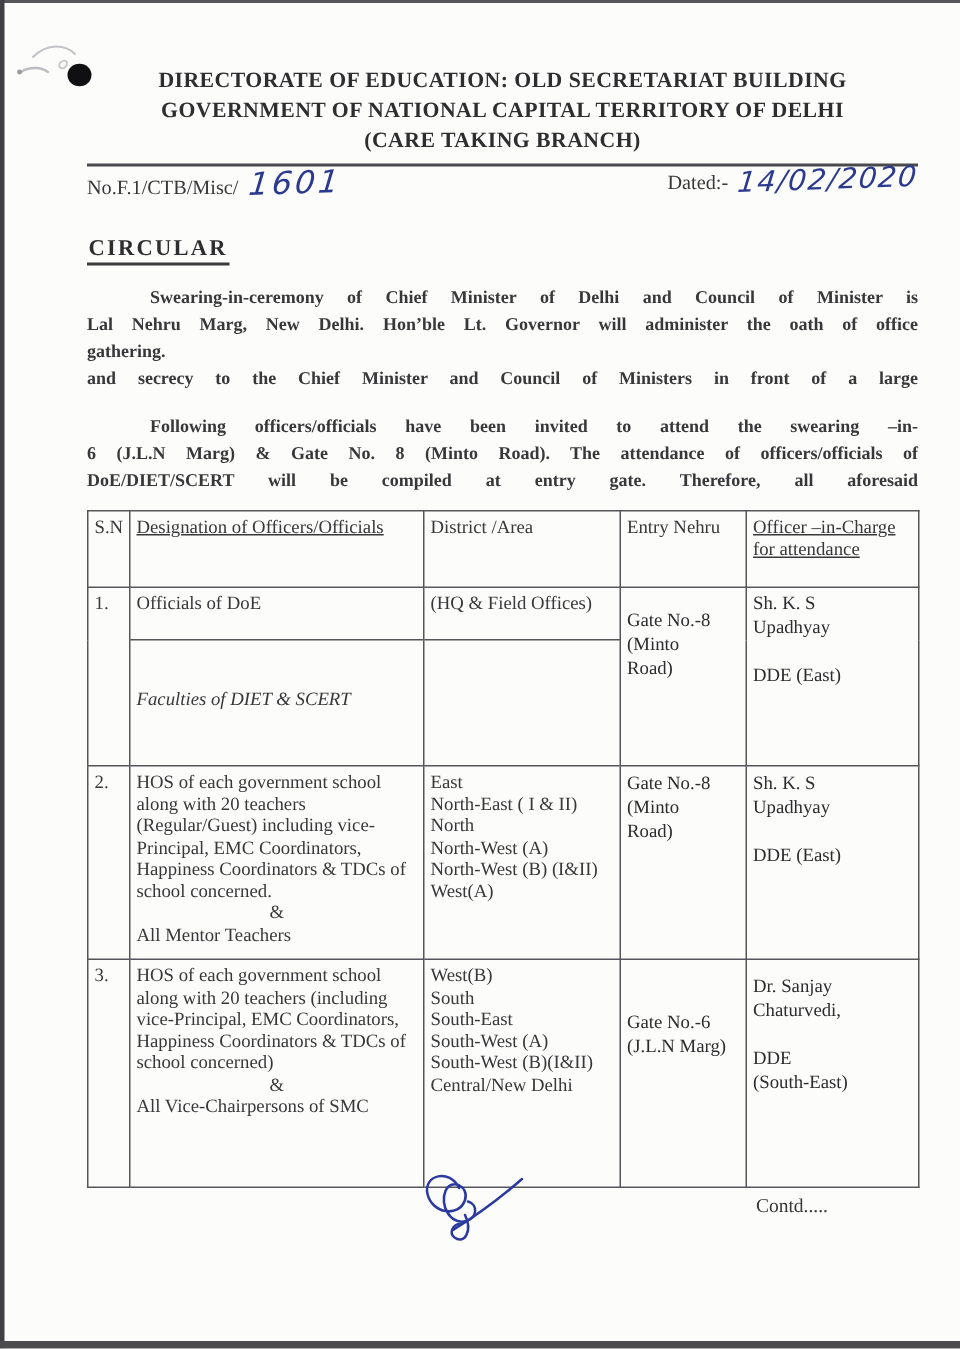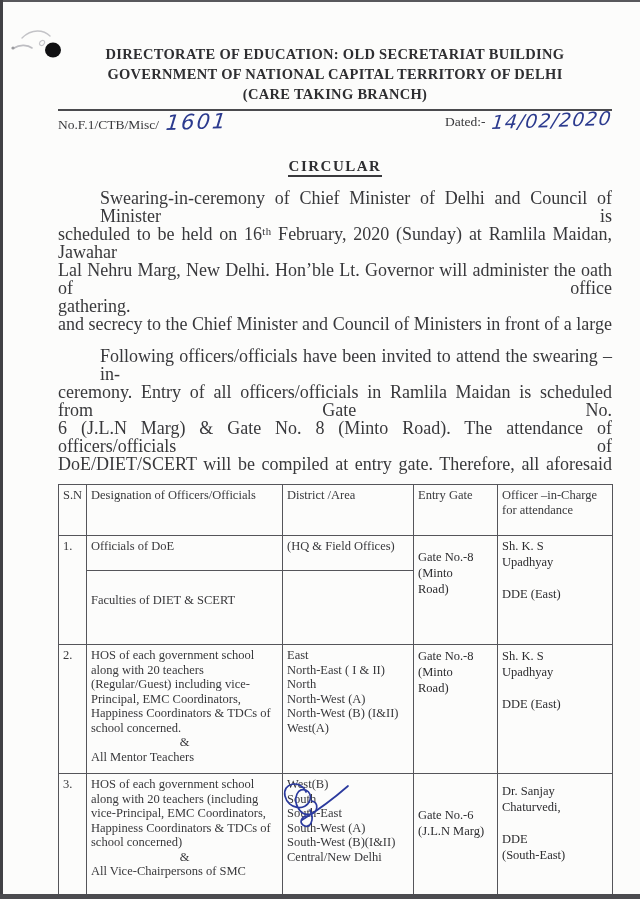--- a/index.html
+++ b/index.html
@@ -32,48 +32,48 @@
     font-style:italic;
     color:#2b3a8e;
     display:inline-block;
     transform:skewX(-8deg) rotate(-2deg);
     margin-left:7px;
     line-height:1;
   }
   .hand-no{font-size:21px;letter-spacing:2px;margin-top:-2px;}
   .hand-date{font-size:19px;letter-spacing:1px;margin-top:-3px;}
 
-  .title-wrap{text-align:center;margin-top:9px;}
+  .title-wrap{margin-top:9px;}
   .title{
     font-weight:bold;font-size:15px;letter-spacing:1.5px;color:#2e2e31;
     border-bottom:2px solid #3a3a3d;padding:0 1px 1px 1px;
   }
 
-  .para{margin-top:14px;font-size:18px;line-height:18px;}
+  .para{margin-top:14px;font-size:12px;line-height:18px;font-weight:bold;}
   .pline{text-align:justify;text-align-last:justify;}
   .pline.first{padding-left:42px;}
   .pline.last{text-align-last:left;}
 
   table.entry{
     border-collapse:collapse;margin-top:11px;table-layout:fixed;width:554px;
     font-size:12.5px;line-height:14.5px;
   }
   table.entry td,table.entry th{
     border:1px solid #55555a;vertical-align:top;
     padding:3px 4px;font-weight:normal;text-align:left;
     overflow:hidden;
   }
   .c0{width:28px;}.c1{width:196px;}.c2{width:131px;}.c3{width:84px;}.c4{width:115px;}
-  th.jh, td.jt{text-align:justify;}
+  th.jh, td.jt{text-align:justify;text-decoration:underline;}
   .pre{white-space:pre-line;}
   .b{font-weight:bold;line-height:16px;color:#2c2c2f;}
   tr.thead th{height:44px;margin-left:45px;}
   tr.r1a td{height:28px;}
   tr.r1b td{height:48px;}
-  tr.r1b td.des-b{padding-top:22px;}
+  tr.r1b td.des-b{padding-top:32px;font-style:italic;}
   tr.r2 td{height:122px;}
   tr.r3 td{height:115px;}
   .gate-pad-r1{padding-top:13px !important;}
   .gate-pad-r3{padding-top:33px !important;margin-left:16px;}
   .off-pad-r1{padding-top:2px !important;}
   .off-pad-r3{padding-top:9px !important;}
   .amp{text-align:center;}
   .contd{margin-top:4px;text-align:right;padding-right:60px;font-size:13px;}
 </style>
 </head>
@@ -113,47 +113,45 @@
         <span class="hand hand-date">14/02/2020</span>
       </div>
     </div>
 
     <div class="title-wrap">
       <span class="title">CIRCULAR</span>
     </div>
 
     <div class="para">
       <div class="pline first">Swearing-in-ceremony of Chief Minister of Delhi and Council of Minister is</div>
-      <div class="pline">scheduled to be held on 16ᵗʰ February, 2020 (Sunday) at Ramlila Maidan, Jawahar</div>
       <div class="pline">Lal Nehru Marg, New Delhi. Hon’ble Lt. Governor will administer the oath of office</div>
       <div class="pline last">gathering.</div>
       <div class="pline">and secrecy to the Chief Minister and Council of Ministers in front of a large</div>
     </div>
 
     <div class="para">
       <div class="pline first">Following officers/officials have been invited to attend the swearing –in-</div>
-      <div class="pline">ceremony. Entry of all officers/officials in Ramlila Maidan is scheduled from Gate No.</div>
       <div class="pline">6 (J.L.N Marg) &amp; Gate No. 8 (Minto Road). The attendance of officers/officials of</div>
       <div class="pline">DoE/DIET/SCERT will be compiled at entry gate. Therefore, all aforesaid</div>
     </div>
 
     <table class="entry">
       <colgroup>
         <col class="c0">
           <col class="c1">
           <col class="c2">
           <col class="c3">
           <col class="c4">
       </colgroup>
       <tbody>
           <tr class="thead">
         <th>S.N</th>
         <th class="jh">Designation of Officers/Officials</th>
         <th>District /Area</th>
-        <th>Entry Gate</th>
+        <th>Entry Nehru</th>
         <th class="jh">Officer –in-Charge for attendance</th>
       </tr>
       <tr class="r1a">
         <td rowspan="2">1.</td>
         <td>Officials of DoE</td>
         <td>(HQ &amp; Field Offices)</td>
         <td rowspan="2" class="b pre gate-pad-r1">Gate No.-8
 (Minto
 Road)</td>
         <td rowspan="2" class="b pre off-pad-r1">Sh. K. S
@@ -203,20 +201,21 @@
 (J.L.N Marg)</td>
         <td class="b pre off-pad-r3">Dr. Sanjay
 Chaturvedi,
 
 DDE
 (South-East)</td>
       </tr>
     </tbody>
       </table>
 
+    <div class="contd">Contd.....</div>
   </div>
 
   <svg class="signature-svg" width="104" height="78" viewBox="0 0 104 78">
     <g stroke="#2b3a9e" stroke-width="1.7" fill="none" stroke-linecap="round" stroke-linejoin="round">
       <path d="M36,22 C30,9 12,13 15,26 C18,39 36,42 40,30 C43,21 31,15 27,24 C23,33 30,47 41,44 C48,42 49,33 42,31"></path>
       <path d="M32,50 C45,42 62,30 78,16"></path>
       <path d="M40,40 C45,50 40,60 33,55 C29,52 32,46 37,46"></path>
     </g>
   </svg>
 

